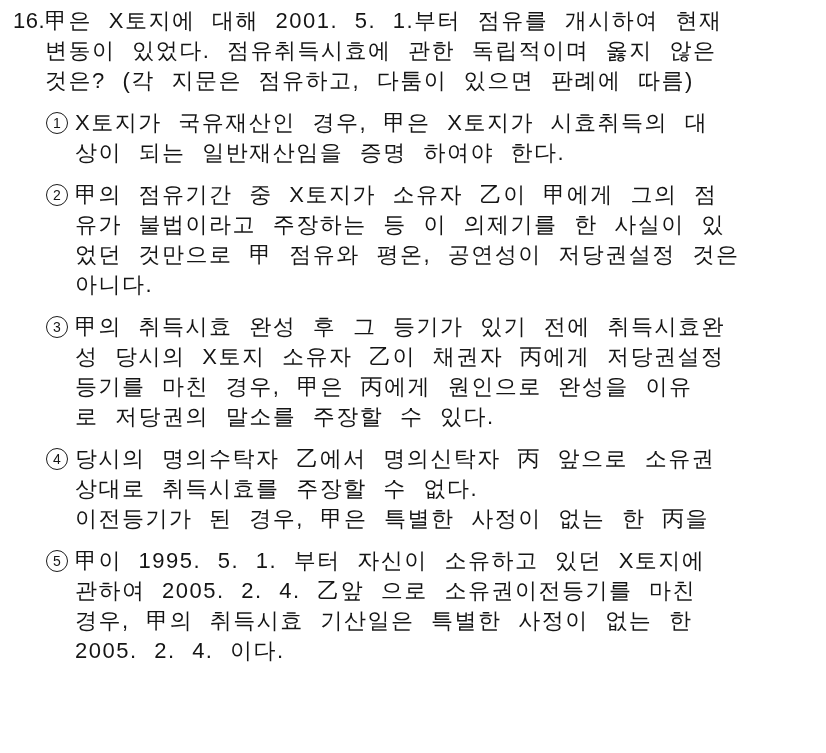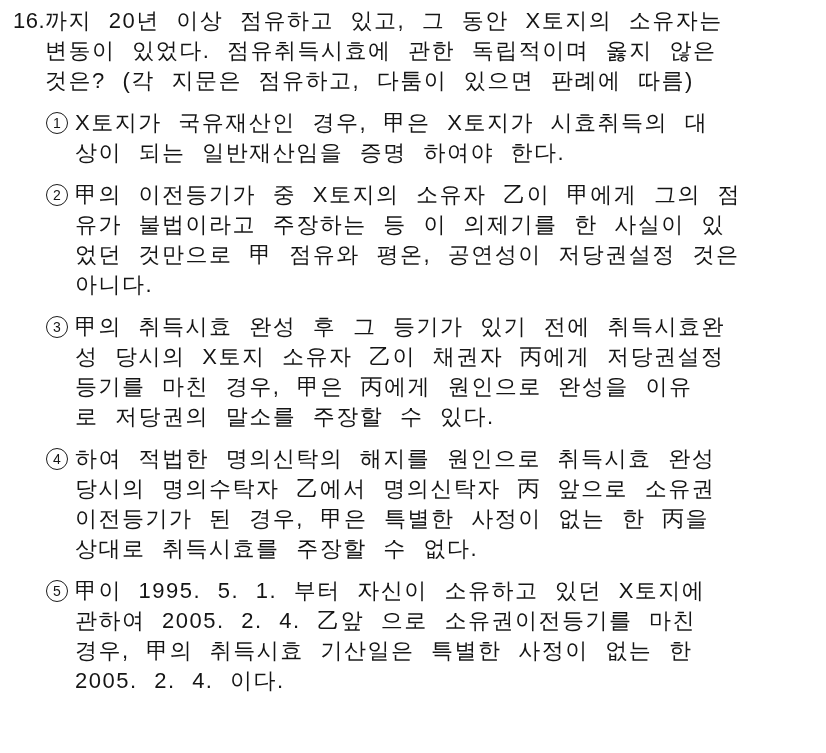--- a/index.html
+++ b/index.html
@@ -72,59 +72,58 @@
     min-width: 0;
   }
 </style>
 </head>
 <body>
 
 <div class="page">
   <div class="q-row">
     <div class="q-num">16.</div>
     <div class="q-stem">
-        <div class="tline">까지 20년 이상 점유하고 있고, 그 동안 X토지의 소유자는</div>
+        <div class="tline">甲은 X토지에 대해 2001. 5. 1.부터 점유를 개시하여 현재</div>
         <div class="tline">변동이 있었다. 점유취득시효에 관한 독립적이며 옳지 않은</div>
         <div class="tline">것은? (각 지문은 점유하고, 다툼이 있으면 판례에 따름)</div>
       </div>
   </div>
 
   <div class="options">
       <div class="option">
         <span class="marker">1</span>
         <div class="o-body">
           <div class="tline">X토지가 국유재산인 경우, 甲은 X토지가 시효취득의 대</div>
           <div class="tline">상이 되는 일반재산임을 증명 하여야 한다.</div>
         </div>
       </div>
       <div class="option">
         <span class="marker">2</span>
         <div class="o-body">
-          <div class="tline">甲의 이전등기가 중 X토지의 소유자 乙이 甲에게 그의 점</div>
+          <div class="tline">甲의 점유기간 중 X토지가 소유자 乙이 甲에게 그의 점</div>
           <div class="tline">유가 불법이라고 주장하는 등 이 의제기를 한 사실이 있</div>
           <div class="tline">었던 것만으로 甲 점유와 평온, 공연성이 저당권설정 것은</div>
           <div class="tline">아니다.</div>
         </div>
       </div>
       <div class="option">
         <span class="marker">3</span>
         <div class="o-body">
           <div class="tline">甲의 취득시효 완성 후 그 등기가 있기 전에 취득시효완</div>
           <div class="tline">성 당시의 X토지 소유자 乙이 채권자 丙에게 저당권설정</div>
           <div class="tline">등기를 마친 경우, 甲은 丙에게 원인으로 완성을 이유</div>
           <div class="tline">로 저당권의 말소를 주장할 수 있다.</div>
         </div>
       </div>
       <div class="option">
         <span class="marker">4</span>
         <div class="o-body">
-          <div class="tline">하여 적법한 명의신탁의 해지를 원인으로 취득시효 완성</div>
           <div class="tline">당시의 명의수탁자 乙에서 명의신탁자 丙 앞으로 소유권</div>
+          <div class="tline">상대로 취득시효를 주장할 수 없다.</div>
           <div class="tline">이전등기가 된 경우, 甲은 특별한 사정이 없는 한 丙을</div>
-          <div class="tline">상대로 취득시효를 주장할 수 없다.</div>
         </div>
       </div>
       <div class="option">
         <span class="marker">5</span>
         <div class="o-body">
           <div class="tline">甲이 1995. 5. 1. 부터 자신이 소유하고 있던 X토지에</div>
           <div class="tline">관하여 2005. 2. 4. 乙앞 으로 소유권이전등기를 마친</div>
           <div class="tline">경우, 甲의 취득시효 기산일은 특별한 사정이 없는 한</div>
           <div class="tline">2005. 2. 4. 이다.</div>
         </div>

